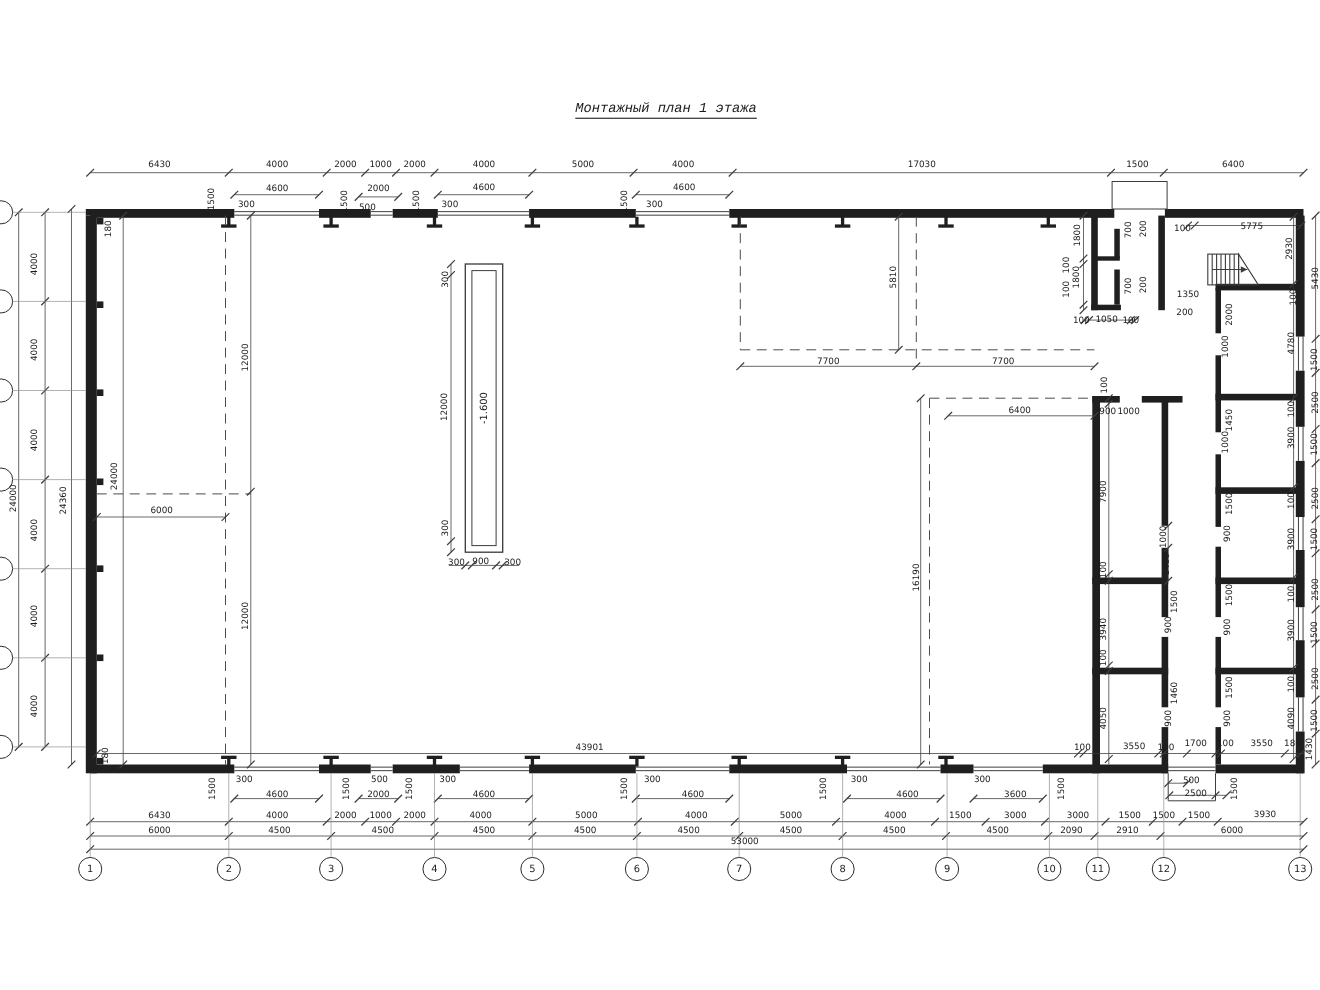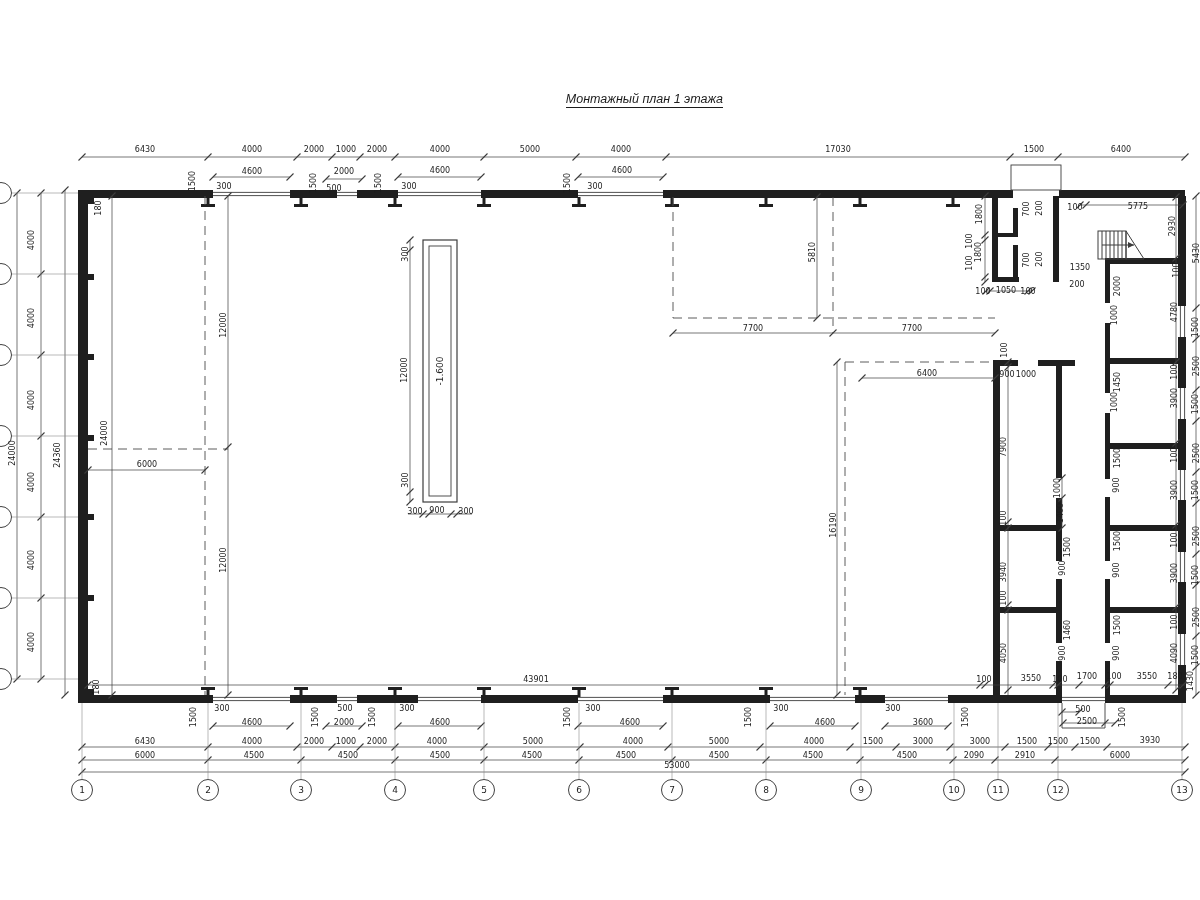--- a/index.html
+++ b/index.html
@@ -1,20 +1,20 @@
 <!DOCTYPE html>
 <html><head>
 <meta charset="utf-8">
 <style>
   html,body{margin:0;padding:0;background:#fff;width:1200px;height:900px;overflow:hidden;
     font-family:"DejaVu Sans",sans-serif;}
   #stage{position:relative;width:1200px;height:900px;background:#fff;}
   #plan{position:absolute;left:0;top:0;}
-  #title-block{position:absolute;left:523px;top:92px;width:200px;text-align:right;
-    font-family:Liberation Sans, sans-serif;font-size:12.5px;font-style:italic;color:#1c1c1c;}
+  #title-block{position:absolute;left:523px;top:92px;width:200px;text-align:left;
+    font-family:Liberation Mono, monospace;font-size:12.5px;font-style:italic;color:#1c1c1c;}
   #title-block span{border-bottom:1px solid #1c1c1c;padding-bottom:1px;}
 </style>
 </head>
 <body>
 
 <div id="stage">
   <div id="title-block"><span>Монтажный план 1 этажа</span></div>
   <svg id="plan" width="1200" height="900" viewBox="0 0 1200 900">
       <g fill="#1f1f1f">
         <rect x="78" y="196" width="10" height="507"></rect>

